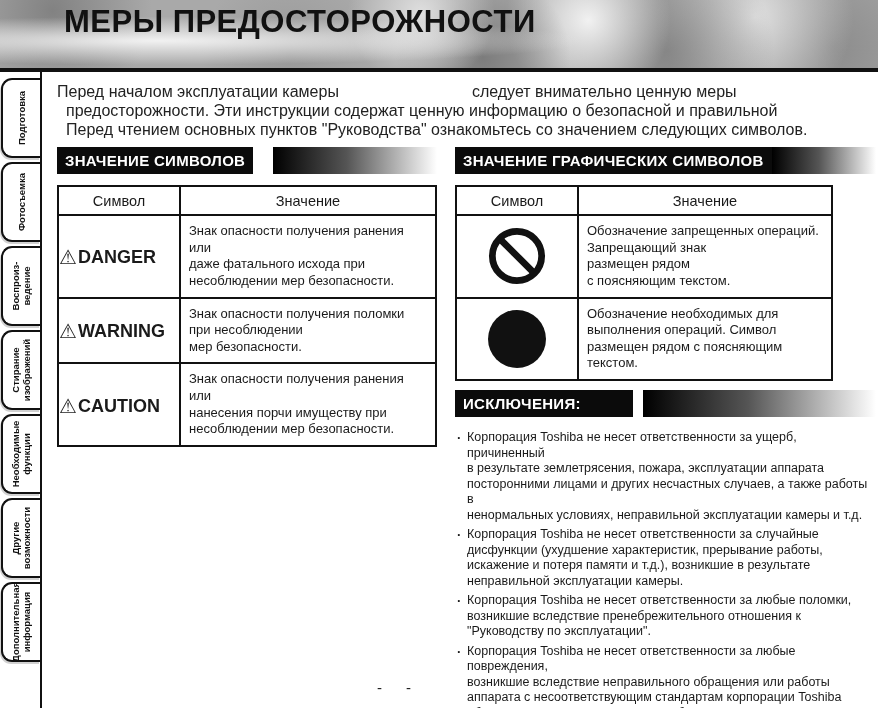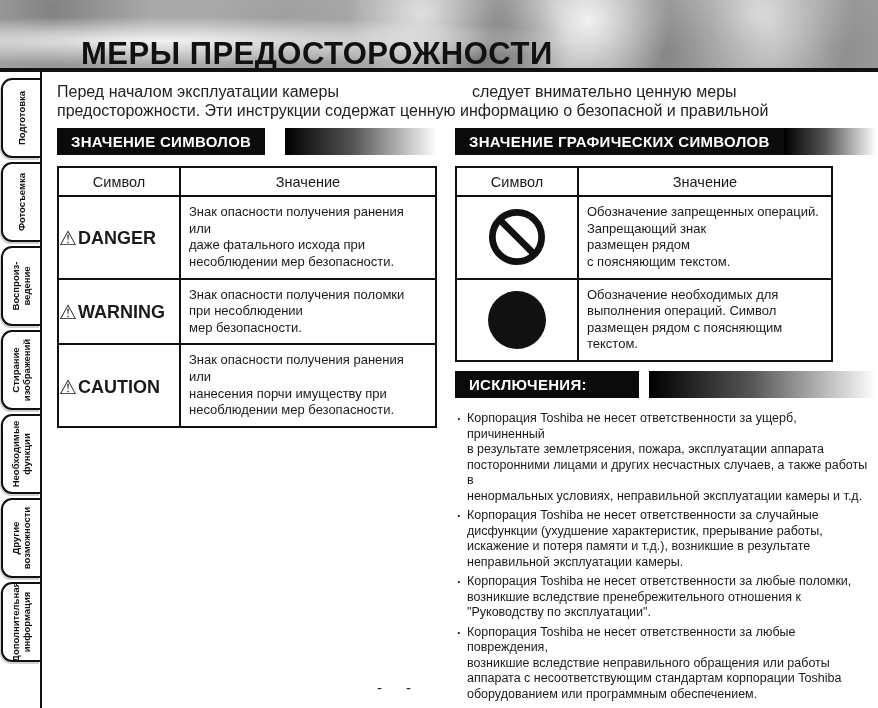--- a/index.html
+++ b/index.html
@@ -16,24 +16,23 @@
       radial-gradient(circle at 6% 15%, rgba(120,120,120,.8) 0%, rgba(120,120,120,0) 12%),
       radial-gradient(circle at 48% 20%, rgba(230,230,230,.9) 0%, rgba(230,230,230,0) 16%),
       radial-gradient(circle at 55% 85%, rgba(100,100,100,.65) 0%, rgba(100,100,100,0) 18%),
       radial-gradient(circle at 67% 30%, rgba(250,250,250,.9) 0%, rgba(250,250,250,0) 14%),
       radial-gradient(circle at 76% 75%, rgba(110,110,110,.6) 0%, rgba(110,110,110,0) 16%),
       radial-gradient(circle at 86% 25%, rgba(235,235,235,.85) 0%, rgba(235,235,235,0) 13%),
       radial-gradient(circle at 95% 70%, rgba(125,125,125,.65) 0%, rgba(125,125,125,0) 14%),
       radial-gradient(circle at 33% 80%, rgba(140,140,140,.55) 0%, rgba(140,140,140,0) 15%);
   }
   .page-title {
-    position:absolute; left:64px; top:36px;
+    position:absolute; left:64px; top:4px;
     font-size:31px; font-weight:bold; letter-spacing:.5px; color:#111;
     white-space:nowrap;
-    margin-left:17px;
   }
   .header-rule { position:absolute; left:0; top:68px; width:878px; height:4px; background:#111; }
   .v-divider  { position:absolute; left:40px; top:72px; width:2px; height:636px; background:#111; }
 
   
   .sidebar {
     position:absolute; left:1px; top:78px; width:39px; height:584px;
     display:flex; flex-direction:column; justify-content:space-between;
   }
   .tab {
@@ -47,30 +46,30 @@
     font-size:9.5px; font-weight:bold; line-height:1.12; text-align:center;
     white-space:pre; width:max-content; color:#111;
   }
 
   
   .content { position:absolute; left:42px; top:72px; width:748px; height:636px; padding:10px 0 0 15px; }
 
   .intro { font-size:16px; line-height:19px; color:#222; }
   .intro-line1 { display:flex; white-space:nowrap; }
   .model-gap { display:inline-block; width:133px; flex:none; }
-  .intro-line { white-space:nowrap; }
+  .intro-line { white-space:nowrap;margin-left:9px; }
 
   .columns { display:flex; margin-top:8px; }
   .col-left  { width:380px; flex:none; }
   .col-right { width:421px; flex:none; margin-left:18px; }
 
   .section-header { display:flex; height:27px; align-items:stretch; }
   .hbox {
     background:#0b0b0b; color:#fff; font-weight:bold; font-size:15px;
-    display:flex; align-items:center; padding:0 14px; white-space:nowrap;
+    display:flex; align-items:center; padding:0 8px; white-space:nowrap;
     letter-spacing:.3px;
   }
   .hgap  { width:20px; flex:none; }
   .hgap-s{ width:10px; flex:none; }
   .hgrad { flex:1; background:linear-gradient(to right,#000 0%,#555 45%,#fff 100%); }
 
   table { border-collapse:collapse; margin-top:11px; table-layout:fixed; }
   .tbl-left  { width:380px; }
   .tbl-right { width:378px; }
   th, td { border:2px solid #111; }
@@ -136,20 +135,21 @@
 
   <main class="content">
 
     <div class="intro">
       <div class="intro-line1">
         <span>Перед началом эксплуатации камеры</span>
         <span class="model-gap"></span>
         <span>следует внимательно ценную меры</span>
       </div>
       <div class="intro-line">предосторожности. Эти инструкции содержат ценную информацию о безопасной и правильной</div>
+      <div class="intro-line">Перед чтением основных пунктов "Руководства" ознакомьтесь со значением следующих символов.</div>
     </div>
 
     <div class="columns">
 
       <section class="col-left">
         <div class="section-header">
           <span class="hbox">ЗНАЧЕНИЕ СИМВОЛОВ</span>
           <span class="hgap"></span>
           <span class="hgrad"></span>
         </div>

